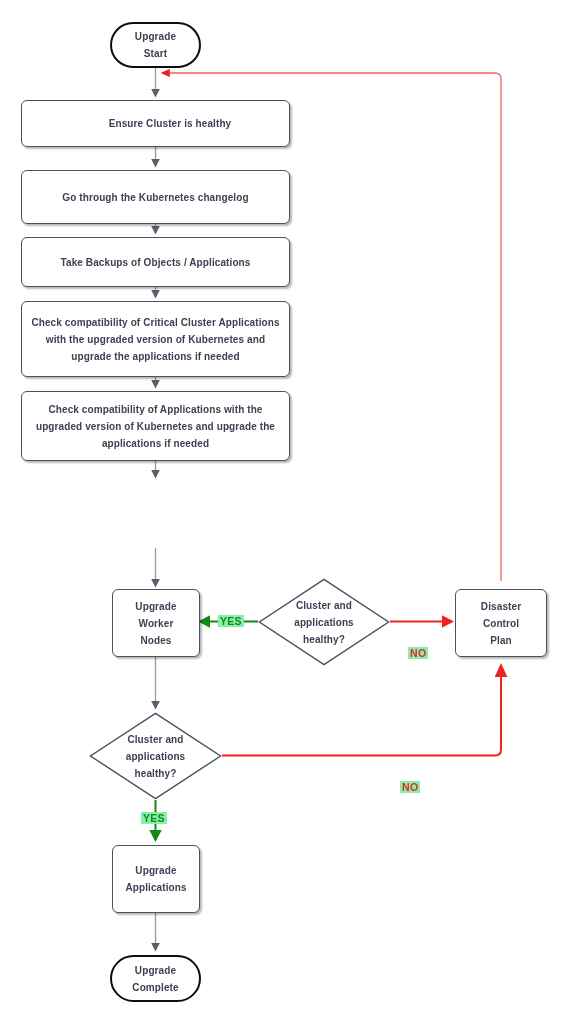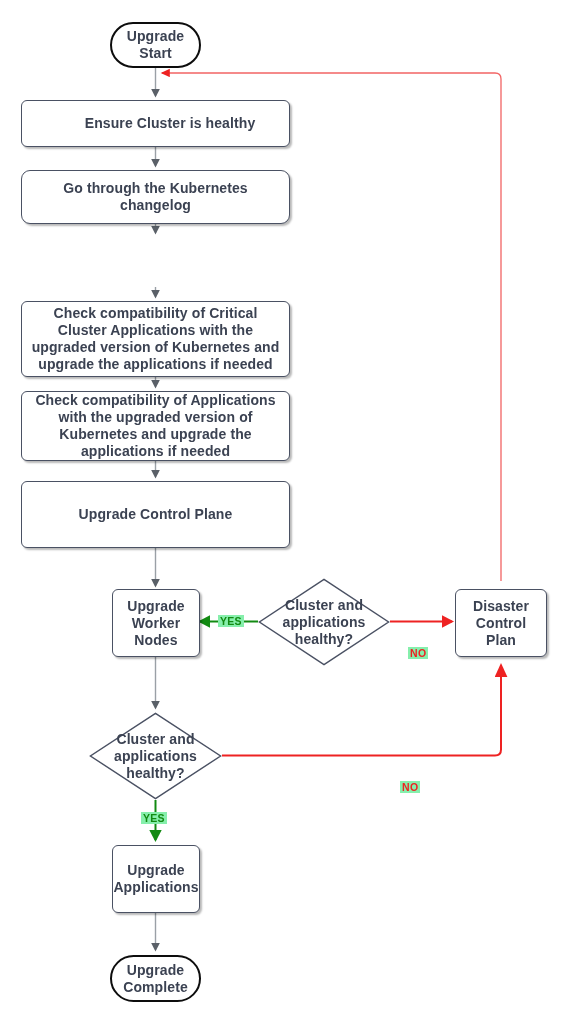--- a/index.html
+++ b/index.html
@@ -28,21 +28,21 @@
   }
   .node {
     position: absolute;
     box-sizing: border-box;
     display: flex;
     align-items: center;
     justify-content: center;
     text-align: center;
     color: #3b4252;
     font-weight: bold;
-    font-size: 14px;
+    font-size: 10px;
     line-height: 17px;
     letter-spacing: 0.1px;
     padding: 4px 8px;
   }
   .node.process {
     background: #ffffff;
     border: 1.4px solid #4a5163;
     border-radius: 6px;
     box-shadow: 2px 2px 2px rgba(0,0,0,0.28);
   }
@@ -135,36 +135,36 @@
 
   <div class="node terminal" style="left:110px; top:22px; width:91px; height:46px;">
     <span class="node-text">Upgrade
 Start</span>
   </div>
 
   <div class="node process" style="left:21px; top:100px; width:269px; height:47px;padding-left:37px;">
     <span class="node-text">Ensure Cluster is healthy</span>
   </div>
 
-  <div class="node process" style="left:21px; top:170px; width:269px; height:54px;border-radius:9px;">
+  <div class="node process" style="left:21px; top:170px; width:269px; height:54px;">
     <span class="node-text">Go through the Kubernetes changelog</span>
   </div>
 
+  <div class="node process" style="left:21px; top:237px; width:269px; height:50px;">
+    <span class="node-text">Take Backups of Objects / Applications</span>
+  </div>
 
   <div class="node process" style="left:21px; top:391px; width:269px; height:70px;">
     <span class="node-text">Check compatibility of Applications with the upgraded version of Kubernetes and upgrade the applications if needed</span>
   </div>
 
   <div class="node process" style="left:21px; top:301px; width:269px; height:76px;">
     <span class="node-text">Check compatibility of Critical Cluster Applications with the upgraded version of Kubernetes and upgrade the applications if needed</span>
   </div>
 
-  <div class="node process" style="left:21px; top:481px; width:269px; height:67px;">
-    <span class="node-text">Upgrade Control Plane</span>
-  </div>
 
   <div class="node process" style="left:112px; top:589px; width:88px; height:68px;">
     <span class="node-text">Upgrade
 Worker
 Nodes</span>
   </div>
 
   <div class="node decision" style="left:258px; top:578px; width:132px; height:88px;">
     <svg class="diamond-shape" viewBox="0 0 132 88" preserveAspectRatio="none">
       <polygon points="66,1.4 130.6,44 66,86.6 1.4,44" fill="#ffffff" stroke="#4a5163" stroke-width="1.4"></polygon>

